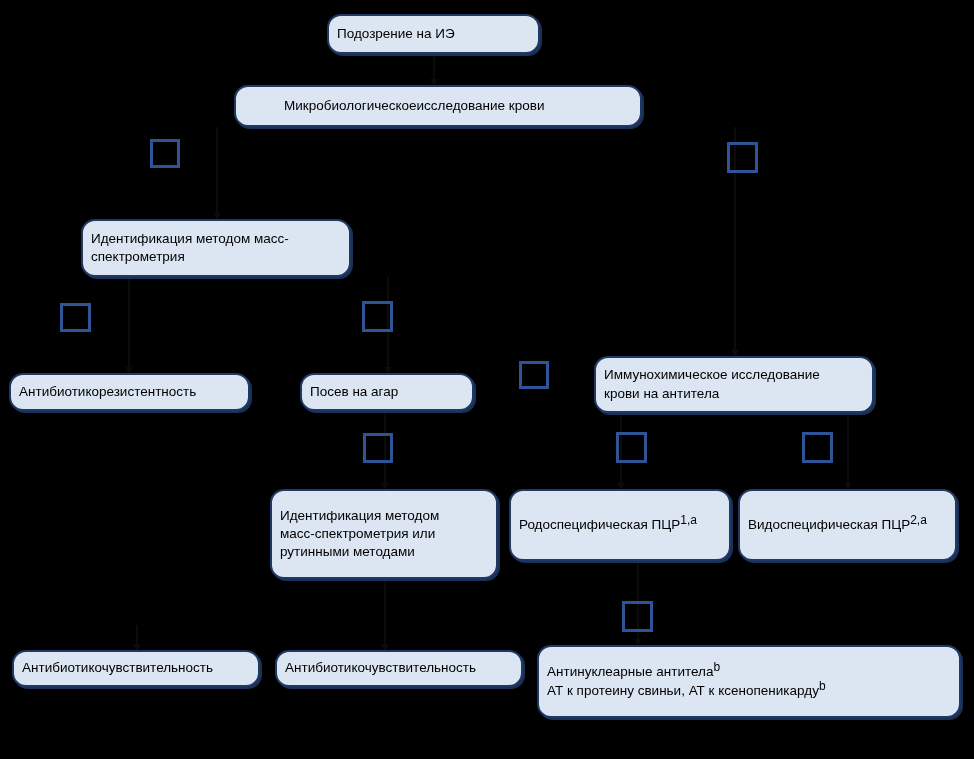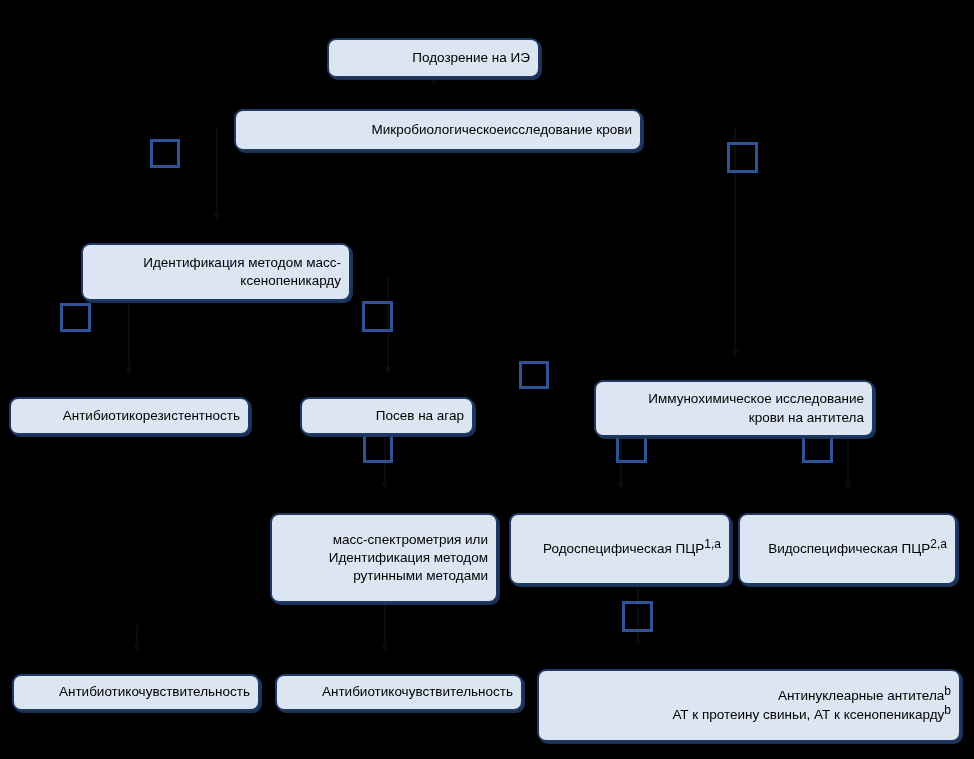--- a/index.html
+++ b/index.html
@@ -21,31 +21,30 @@
     width: 974px;
     height: 759px;
     background: #000000;
   }
   
   .node {
     position: absolute;
     box-sizing: border-box;
     background: #dce6f2;
     border: 2px solid #1f3864;
-    border-radius: 9px;
+    border-radius: 14px;
     display: flex;
     align-items: center;
     justify-content: center;
-    text-align: right;
+    text-align: left;
     font-size: 13.5px;
     line-height: 1.35;
     color: #000000;
     padding: 3px 8px;
     box-shadow: 2px 2px 0 rgba(31,56,100,0.85);
-    margin-top: 24px;
   }
   .node .label {
     display: block;
     width: 100%;
   }
   .node .line { display: block; }
   sup {
     font-size: 12px;
     vertical-align: super;
     line-height: 0;
@@ -120,43 +119,43 @@
         </span>
       </div>
       <div class="node" style="left: 234px; top: 85px; width: 408px; height: 42px; background: rgb(220, 230, 242); border-color: rgb(31, 56, 100); padding-left: 48px;">
         <span class="label">
           <span class="line">Микробиологическоеисследование крови</span>
         </span>
       </div>
       <div class="node" style="left: 81px; top: 219px; width: 270px; height: 58px; background: rgb(220, 230, 242); border-color: rgb(31, 56, 100);">
         <span class="label">
           <span class="line">Идентификация методом масс-</span>
-          <span class="line">ксенопеникарду</span>
+          <span class="line">спектрометрия</span>
         </span>
       </div>
       <div class="node" style="left: 9px; top: 373px; width: 241px; height: 38px; background: rgb(220, 230, 242); border-color: rgb(31, 56, 100);">
         <span class="label">
           <span class="line">Антибиотикорезистентность</span>
         </span>
       </div>
       <div class="node" style="left: 300px; top: 373px; width: 174px; height: 38px; background: rgb(220, 230, 242); border-color: rgb(31, 56, 100);">
         <span class="label">
           <span class="line">Посев на агар</span>
         </span>
       </div>
       <div class="node" style="left: 594px; top: 356px; width: 280px; height: 57px; background: rgb(220, 230, 242); border-color: rgb(31, 56, 100);">
         <span class="label">
           <span class="line">Иммунохимическое исследование</span>
           <span class="line">крови на антитела</span>
         </span>
       </div>
       <div class="node" style="left: 270px; top: 489px; width: 228px; height: 90px; background: rgb(220, 230, 242); border-color: rgb(31, 56, 100);">
         <span class="label">
+          <span class="line">Идентификация методом</span>
           <span class="line">масс-спектрометрия или</span>
-          <span class="line">Идентификация методом</span>
           <span class="line">рутинными методами</span>
         </span>
       </div>
       <div class="node" style="left: 509px; top: 489px; width: 222px; height: 72px; background: rgb(220, 230, 242); border-color: rgb(31, 56, 100);">
         <span class="label">
           <span class="line">Родоспецифическая ПЦР<sup>1,a</sup></span>
         </span>
       </div>
       <div class="node" style="left: 738px; top: 489px; width: 219px; height: 72px; background: rgb(220, 230, 242); border-color: rgb(31, 56, 100);">
         <span class="label">

